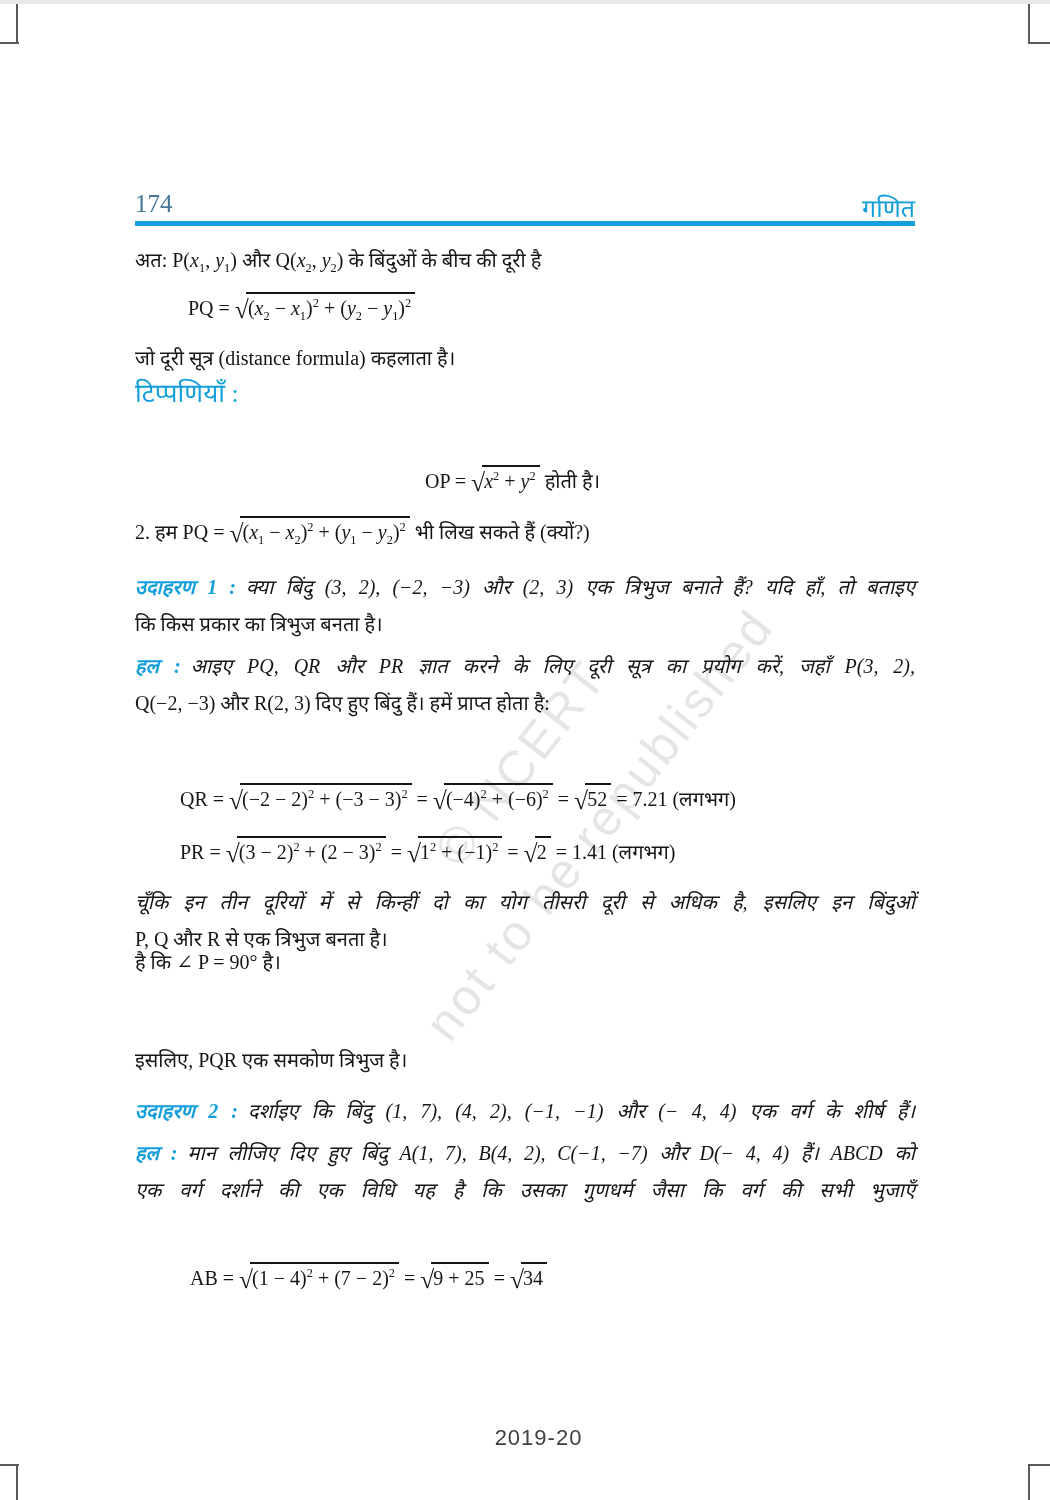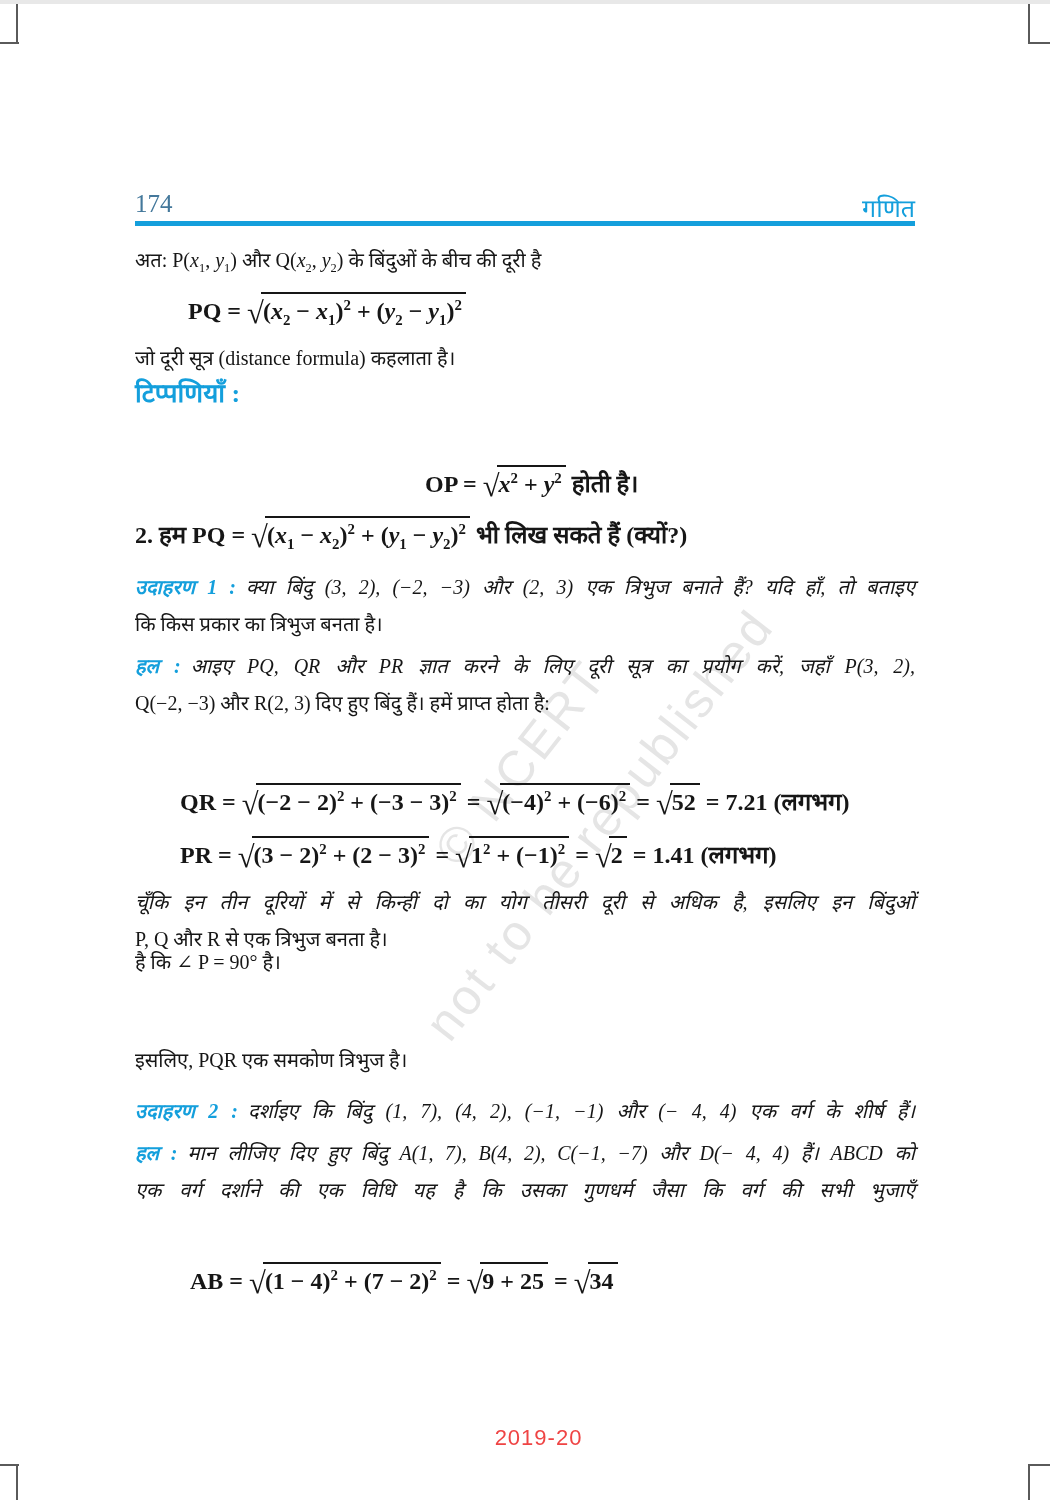--- a/index.html
+++ b/index.html
@@ -11,43 +11,43 @@
   }
   
   .cm{position:absolute;background:#5a5a5a;}
   
   .pageno{position:absolute;left:135px;top:186px;font-size:25px;color:#44789b;}
   .subject{position:absolute;right:135px;top:186px;font-size:25px;color:var(--accent);}
   .rule{position:absolute;left:135px;top:217px;width:780px;height:5px;background:var(--accent);}
   
   .line{position:absolute;left:135px;right:135px;font-size:20px;line-height:36px;}
   .cont{text-align:justify;text-align-last:justify;font-style:italic;}
-  .eq{position:absolute;font-size:24px;line-height:1.25;white-space:nowrap;font-weight:bold;}
-  .subhead{color:var(--accent);font-weight:bold;font-size:26px;}
+  .eq{position:absolute;font-size:20px;line-height:1.25;white-space:nowrap;}
+  .subhead{color:var(--accent);font-weight:normal;font-size:26px;}
   .lead{color:var(--accent);font-weight:bold;margin-right:10px;}
   i{font-style:italic;}
   sup{font-size:0.62em;vertical-align:super;}
   sub{font-size:0.62em;vertical-align:sub;}
   .sqrt{display:inline-block;white-space:nowrap;}
   .rad{display:inline-block;font-size:1.28em;line-height:0.8;vertical-align:-0.12em;}
   .vinc{display:inline-block;border-top:2px solid #161616;padding:2px 4px 0 2px;margin-left:-3px;}
   
   .watermark{
     position:absolute;left:250px;top:690px;width:620px;
     transform:rotate(-52deg);
     color:rgba(125,125,125,0.20);
     font-family:"Liberation Sans","DejaVu Sans",sans-serif;
     font-size:50px;letter-spacing:3px;line-height:100px;text-align:center;
     pointer-events:none;
   }
   
   .footer{
     position:absolute;left:0;right:0;top:1421px;text-align:center;
     font-family:"Liberation Sans","DejaVu Sans",sans-serif;
-    font-size:22px;letter-spacing:1px;color:#ef4444;padding-left:27px;
+    font-size:22px;letter-spacing:1px;color:#404040;padding-left:27px;
   }
 </style>
 </head>
 <body>
 
 <div class="page">
 
   <div class="cm" style="left:16px;top:0;width:2px;height:39px"></div>
   <div class="cm" style="left:0;top:38px;width:19px;height:2px"></div>
   <div class="cm" style="left:1028px;top:0;width:2px;height:39px"></div>

